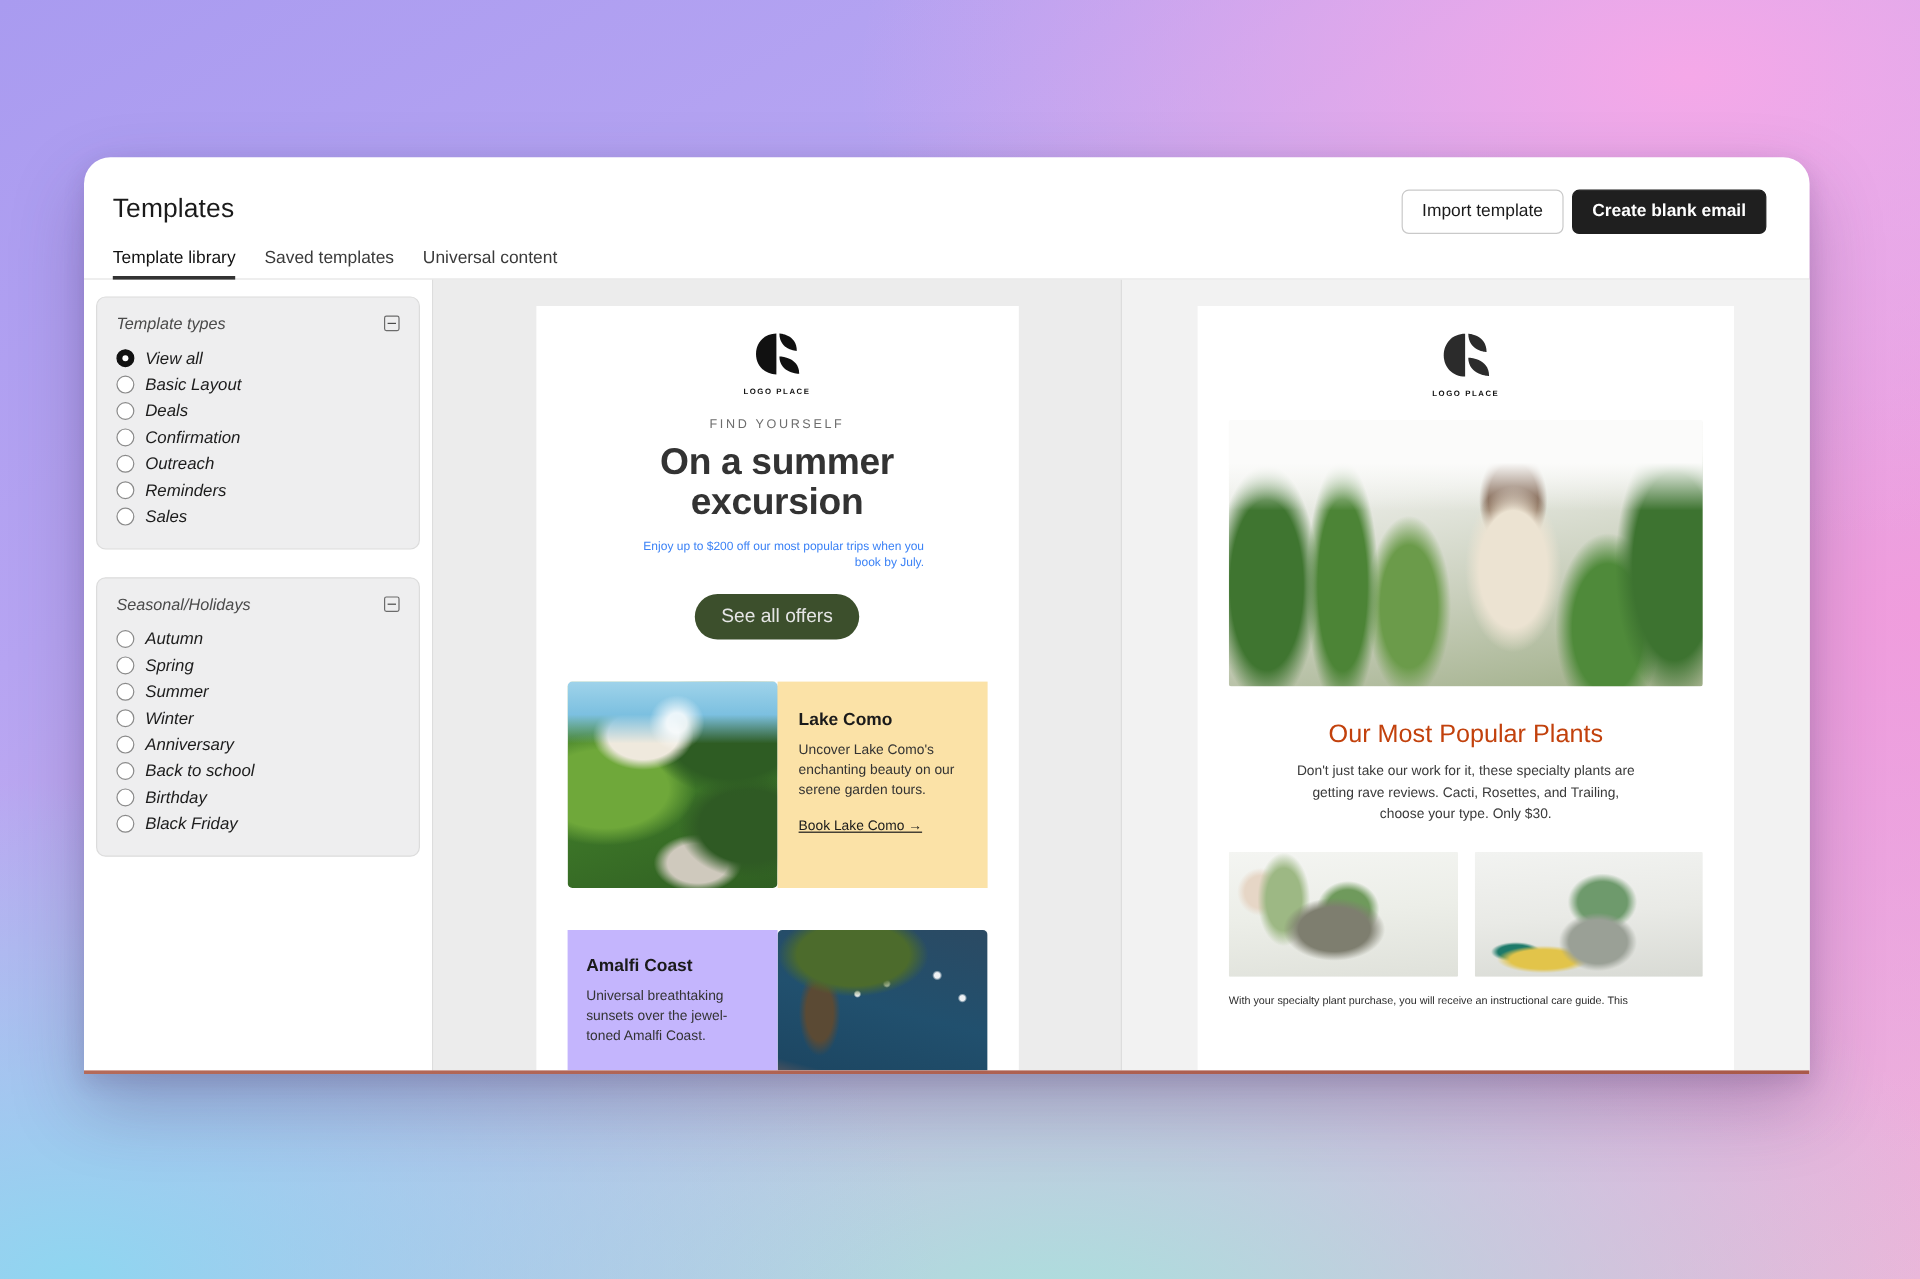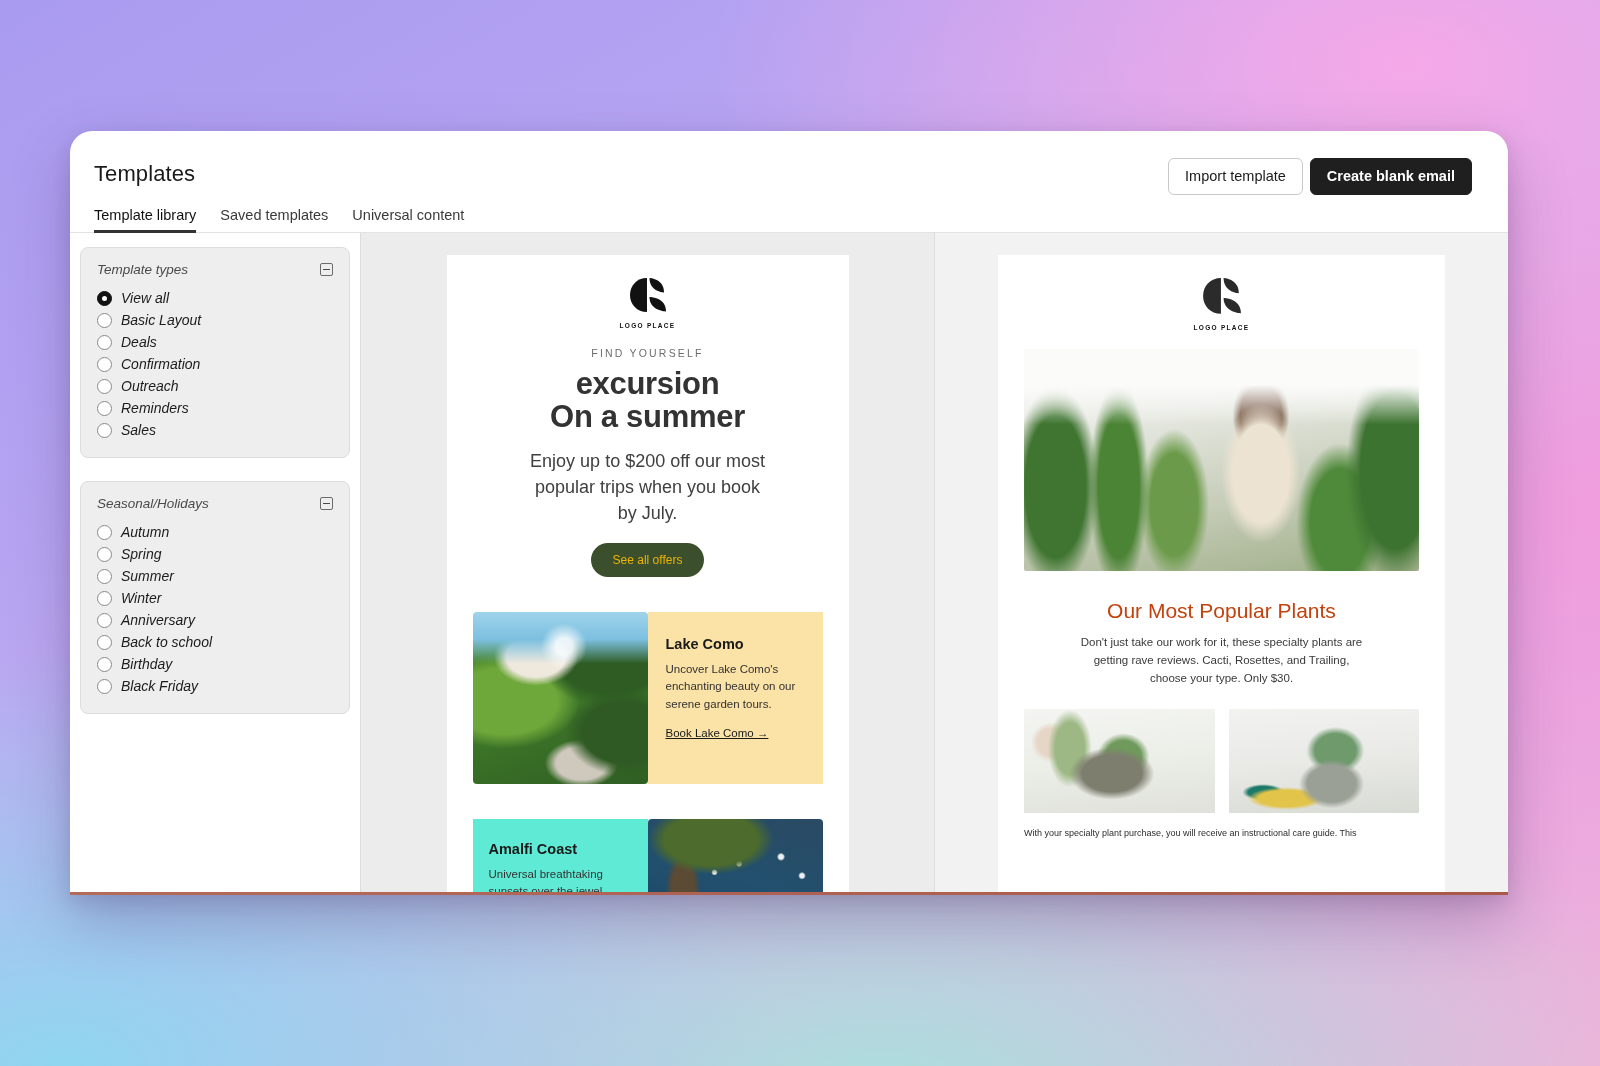--- a/index.html
+++ b/index.html
@@ -135,38 +135,38 @@
   
   .eyebrow {
     text-align: center; font-size: 10.5px; letter-spacing: 2.2px;
     color: #6d6d6d; margin-top: 18px; font-weight: 400;
   }
   .headline {
     text-align: center; font-size: 31px; line-height: 1.08;
     font-weight: 700; color: #333; margin-top: 8px; letter-spacing: -.3px;
   }
   .subcopy {
-    text-align: center; font-size: 18px; color: #404040;
+    text-align: right; font-size: 10px; color: #3b82f6;
     line-height: 1.45; margin: 14px auto 0; width: 245px;
   }
   .cta-pill {
-    display: block; margin: 17px auto 0; background: #3c4f2c; color: #eab308;
-    font-size: 12px; border: none; border-radius: 20px;
+    display: block; margin: 17px auto 0; background: #3c4f2c; color: #e5e5e5;
+    font-size: 16px; border: none; border-radius: 20px;
     padding: 10px 22px; cursor: pointer;
     font-family: "Liberation Sans", sans-serif;
   }
 
   
   .dest-row { display: flex; margin-top: 35px; padding: 0 26px; }
   .dest-img { width: 175px; height: 172px; flex: 0 0 175px; border-radius: 4px; }
   .dest-copy {
     flex: 1; padding: 24px 20px 14px 18px;
   }
   .dest-copy.yellow { background: #fbe2a7; }
-  .dest-copy.mint { background: #5eead4; }
+  .dest-copy.mint { background: #c4b5fd; }
   .dest-title { font-size: 14.5px; font-weight: 700; color: #1a1a1a; }
   .dest-text {
     font-size: 11.5px; color: #333; line-height: 1.5; margin-top: 9px;
   }
   .dest-link {
     display: inline-block; margin-top: 14px; font-size: 11.5px;
     color: #1a1a1a; text-decoration: underline; cursor: pointer;
   }
   .dest-row.reverse .dest-copy { padding: 22px 18px 14px 16px; }
 
@@ -360,22 +360,22 @@
                 <path d="M19 1 C9 1 2 8.5 2 18 C2 27.5 9 35 19 35 Z" fill="#111"></path>
                 <path d="M21.5 1 C21.5 1 36 1.5 36 15.5 C36 15.5 21.5 15 21.5 1 Z" fill="#111"></path>
                 <path d="M21.5 20 C21.5 20 38 20 38 34.5 C38 34.5 21.5 34 21.5 20 Z" fill="#111"></path>
               </svg>
             </span>
             <div class="logo-text">LOGO PLACE</div>
           </div>
 
           <div class="eyebrow">FIND YOURSELF</div>
           <div class="headline">
+            <div>On a summer</div>
             <div>excursion</div>
-            <div>On a summer</div>
           </div>
           <div class="subcopy">Enjoy up to $200 off our most popular trips when you book by July.</div>
           <button class="cta-pill">See all offers</button>
 
           <div class="dest-row">
             <div class="dest-img photo-como"></div>
             <div class="dest-copy yellow">
               <div class="dest-title">Lake Como</div>
               <div class="dest-text">Uncover Lake Como's enchanting beauty on our serene garden tours.</div>
               <a class="dest-link">Book Lake Como →</a>

